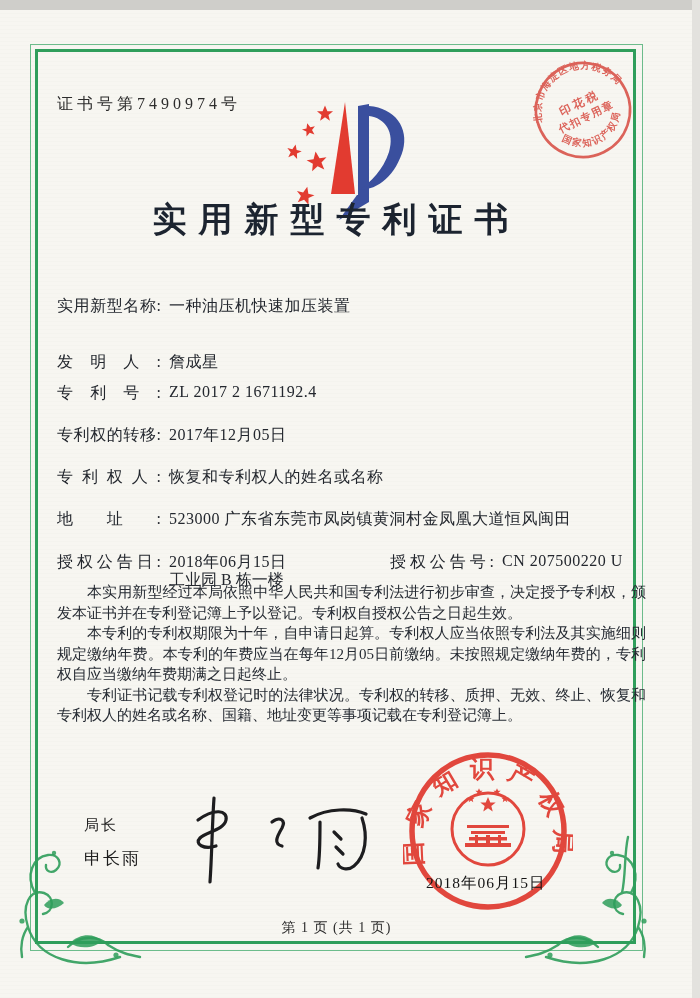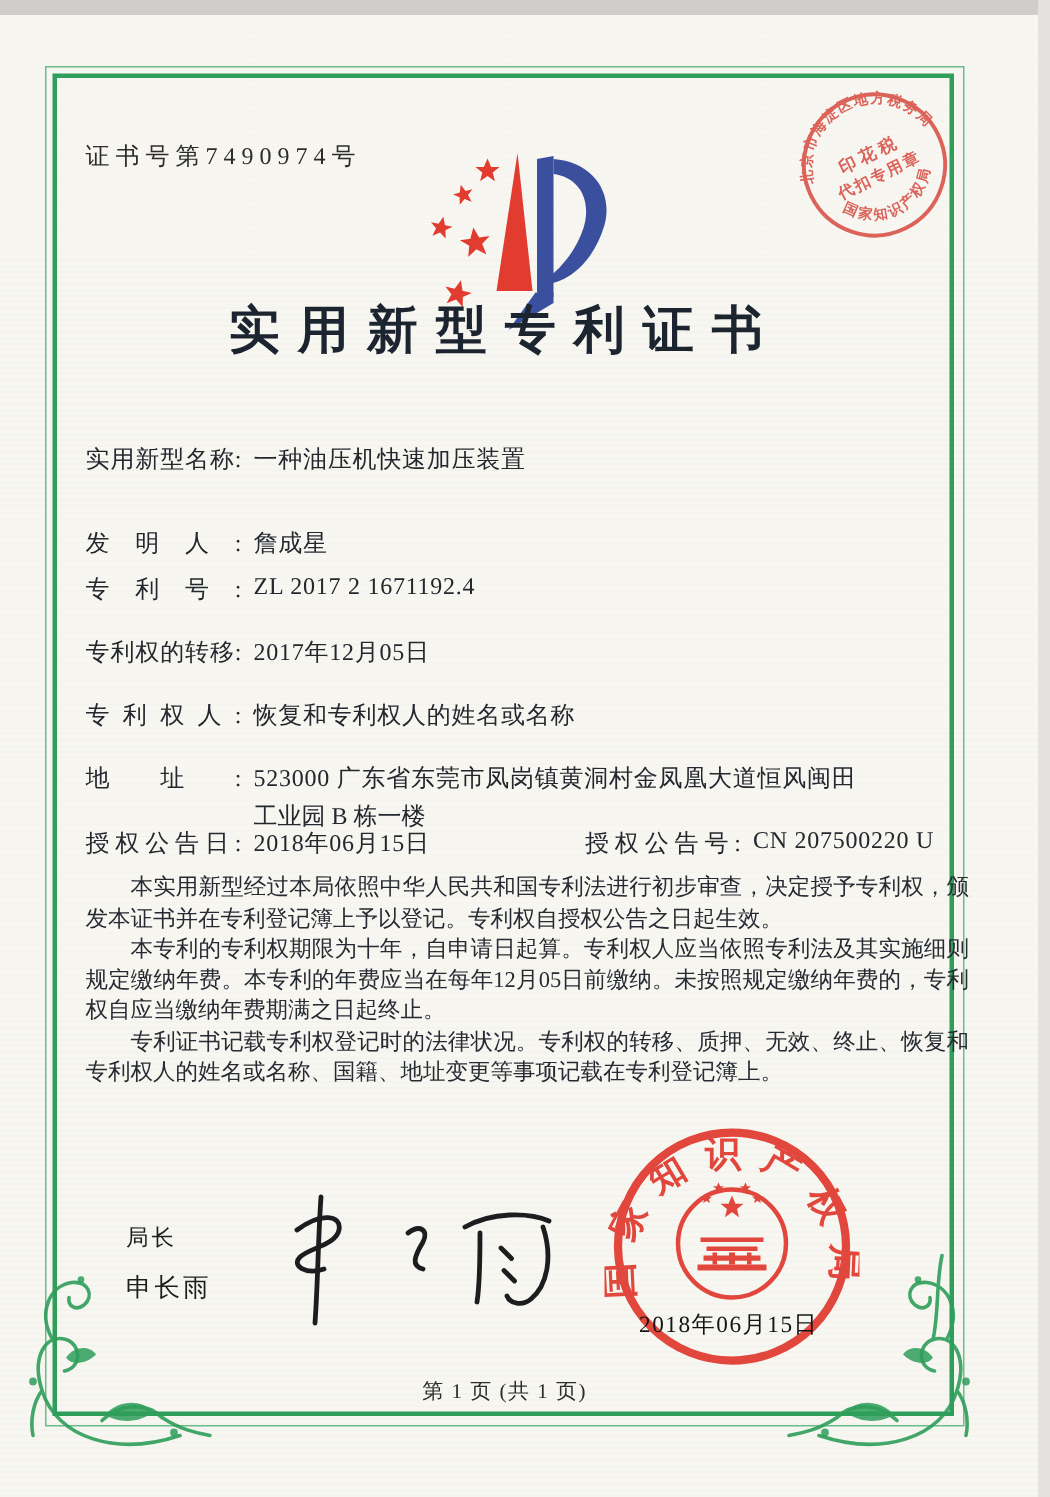--- a/index.html
+++ b/index.html
@@ -26,21 +26,21 @@
   .frame-outer{position:absolute;left:30px;top:34px;width:613px;height:907px;border:1px solid var(--accent-green-light);}
   .frame-inner{position:absolute;left:35px;top:39px;width:601px;height:895px;border:3px solid var(--accent-green);}
   .abs{position:absolute;}
   .cert-no{left:57px;top:84px;font-size:16px;letter-spacing:4px;color:#2c2c2c;}
   .logo{left:281px;top:88px;}
   .title{left:30px;top:187px;width:613px;text-align:center;font-size:34px;font-weight:bold;
          letter-spacing:12px;color:var(--title-ink);}
   .field{left:57px;font-size:16px;color:var(--ink);white-space:nowrap;}
   .flabel{display:inline-block;width:104px;text-align:justify;text-align-last:justify;vertical-align:top;}
   .fvalue{margin-left:8px;letter-spacing:0.5px;}
-  .addr2{left:169px;font-size:16px;color:var(--ink);}
+  .addr2{left:169px;font-size:16px;color:var(--ink);margin-top:36px;}
   .grant-right{left:390px;}
   .paras{left:57px;top:572px;width:589px;font-size:15px;line-height:20.5px;
          color:#262b33;text-align:justify;}
   .paras p{text-indent:2em;}
   .sig-title{left:84px;top:806px;font-size:15px;letter-spacing:2px;color:#1e1e1e;}
   .sig-name{left:84px;top:837px;font-size:17px;letter-spacing:2px;color:#1e1e1e;}
   .sig-script{left:170px;top:782px;}
   .seal{left:403px;top:737px;opacity:0.92;}
   .seal-date{left:426px;top:863px;font-size:15.5px;font-weight:500;letter-spacing:1px;color:#141414;}
   .stamp{left:531px;top:48px;transform:rotate(-26deg);opacity:0.9;}

